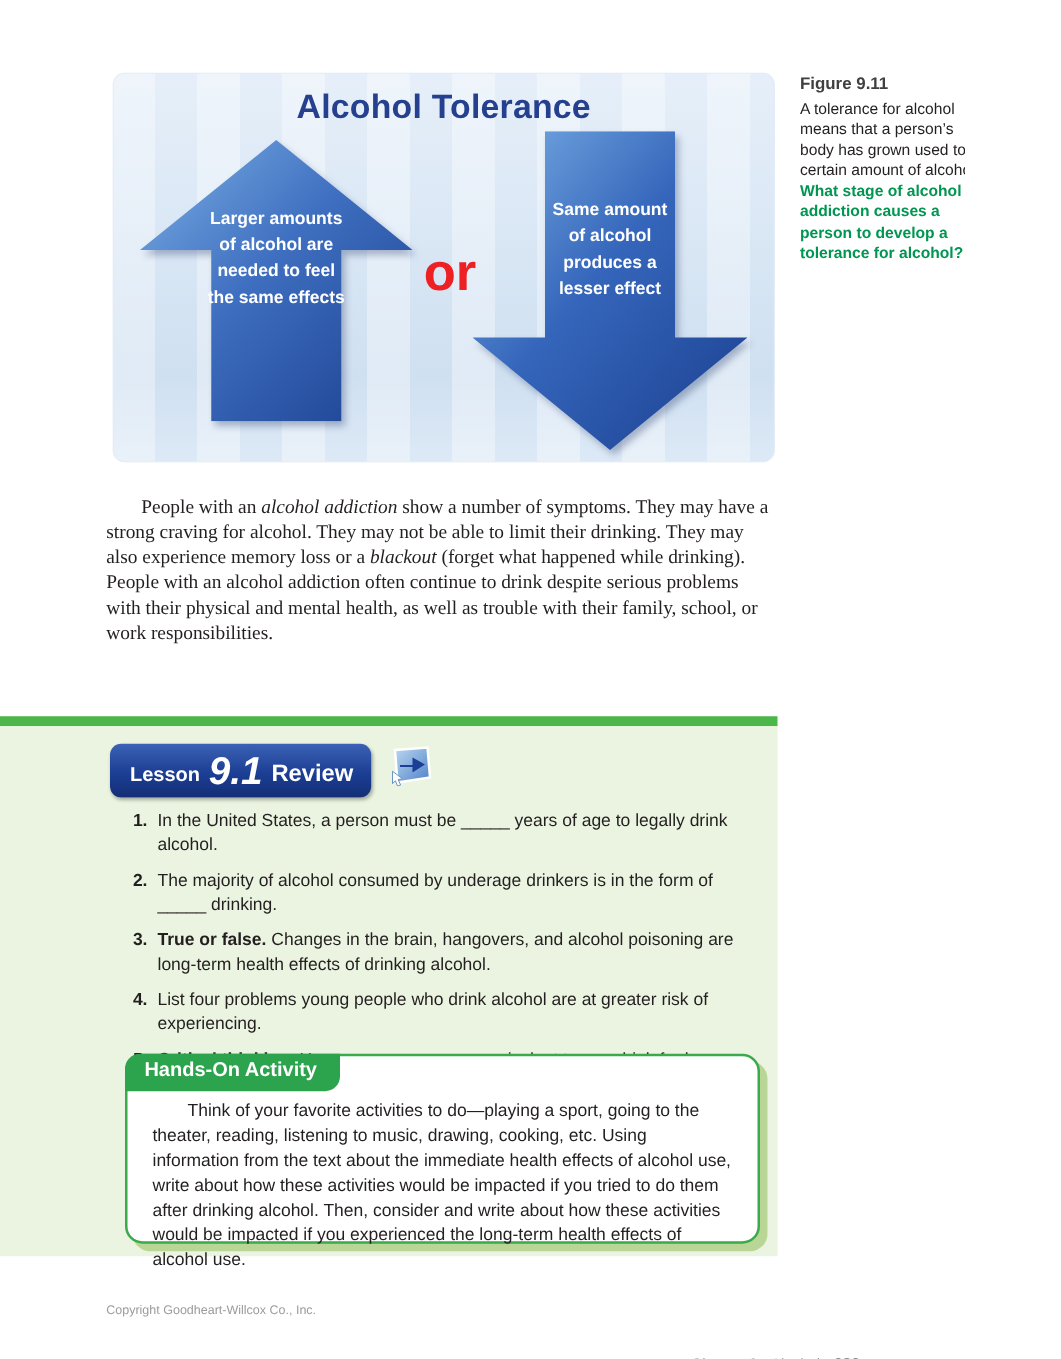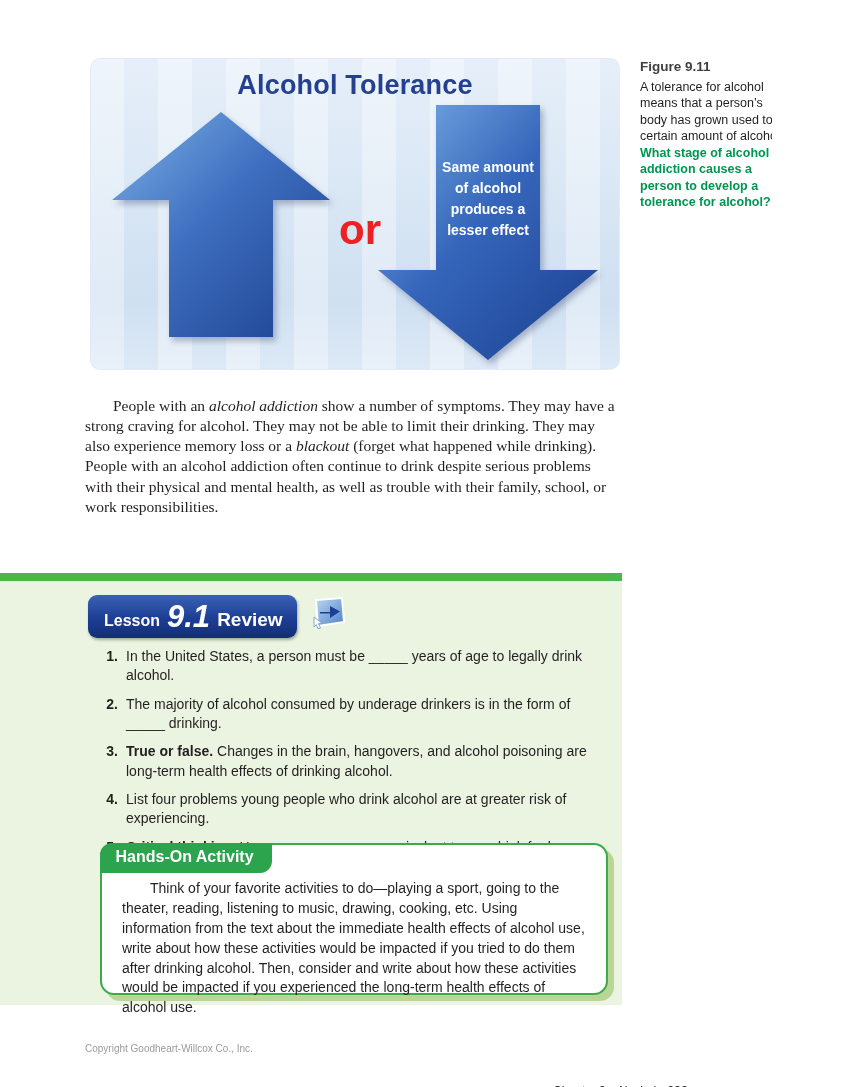--- a/index.html
+++ b/index.html
@@ -42,21 +42,21 @@
     color: #ffffff;
     font-weight: bold;
     font-size: 14px;
     line-height: 1.5;
     text-align: center;
   }
   .arrow-up-text { top: 52px; left: 50%; transform: translateX(-50%); width: 112px; }
   .arrow-down-text { top: 52px; left: 50%; transform: translateX(-50%); width: 104px; }
   .or-label {
     position: absolute;
-    left: 238px; top: 148px;
+    left: 238px; top: 136px;
     width: 64px;
     text-align: center;
     font-size: 42px;
     font-weight: bold;
     color: #ed2024;
   }
 
   
   .figure-caption {
     position: absolute;
@@ -207,20 +207,21 @@
       <svg width="218" height="225" viewBox="0 0 218 225">
         <defs>
           <linearGradient id="upGrad" x1="0" y1="0" x2="1" y2="1">
             <stop offset="0" stop-color="#7db1e6"></stop>
             <stop offset="0.45" stop-color="#3f6fc0"></stop>
             <stop offset="1" stop-color="#1b3f8f"></stop>
           </linearGradient>
         </defs>
         <polygon points="109,0 218,88 161,88 161,225 57,225 57,88 0,88" fill="url(#upGrad)"></polygon>
       </svg>
+      <div class="arrow-text arrow-up-text">Larger amounts of alcohol are needed to feel the same effects</div>
     </div>
 
     <div class="or-label">or</div>
 
     <div class="arrow-wrap arrow-down-wrap">
       <svg width="220" height="255" viewBox="0 0 220 255">
         <defs>
           <linearGradient id="downGrad" x1="0" y1="0" x2="1" y2="1">
             <stop offset="0" stop-color="#7db1e6"></stop>
             <stop offset="0.45" stop-color="#3566bb"></stop>

